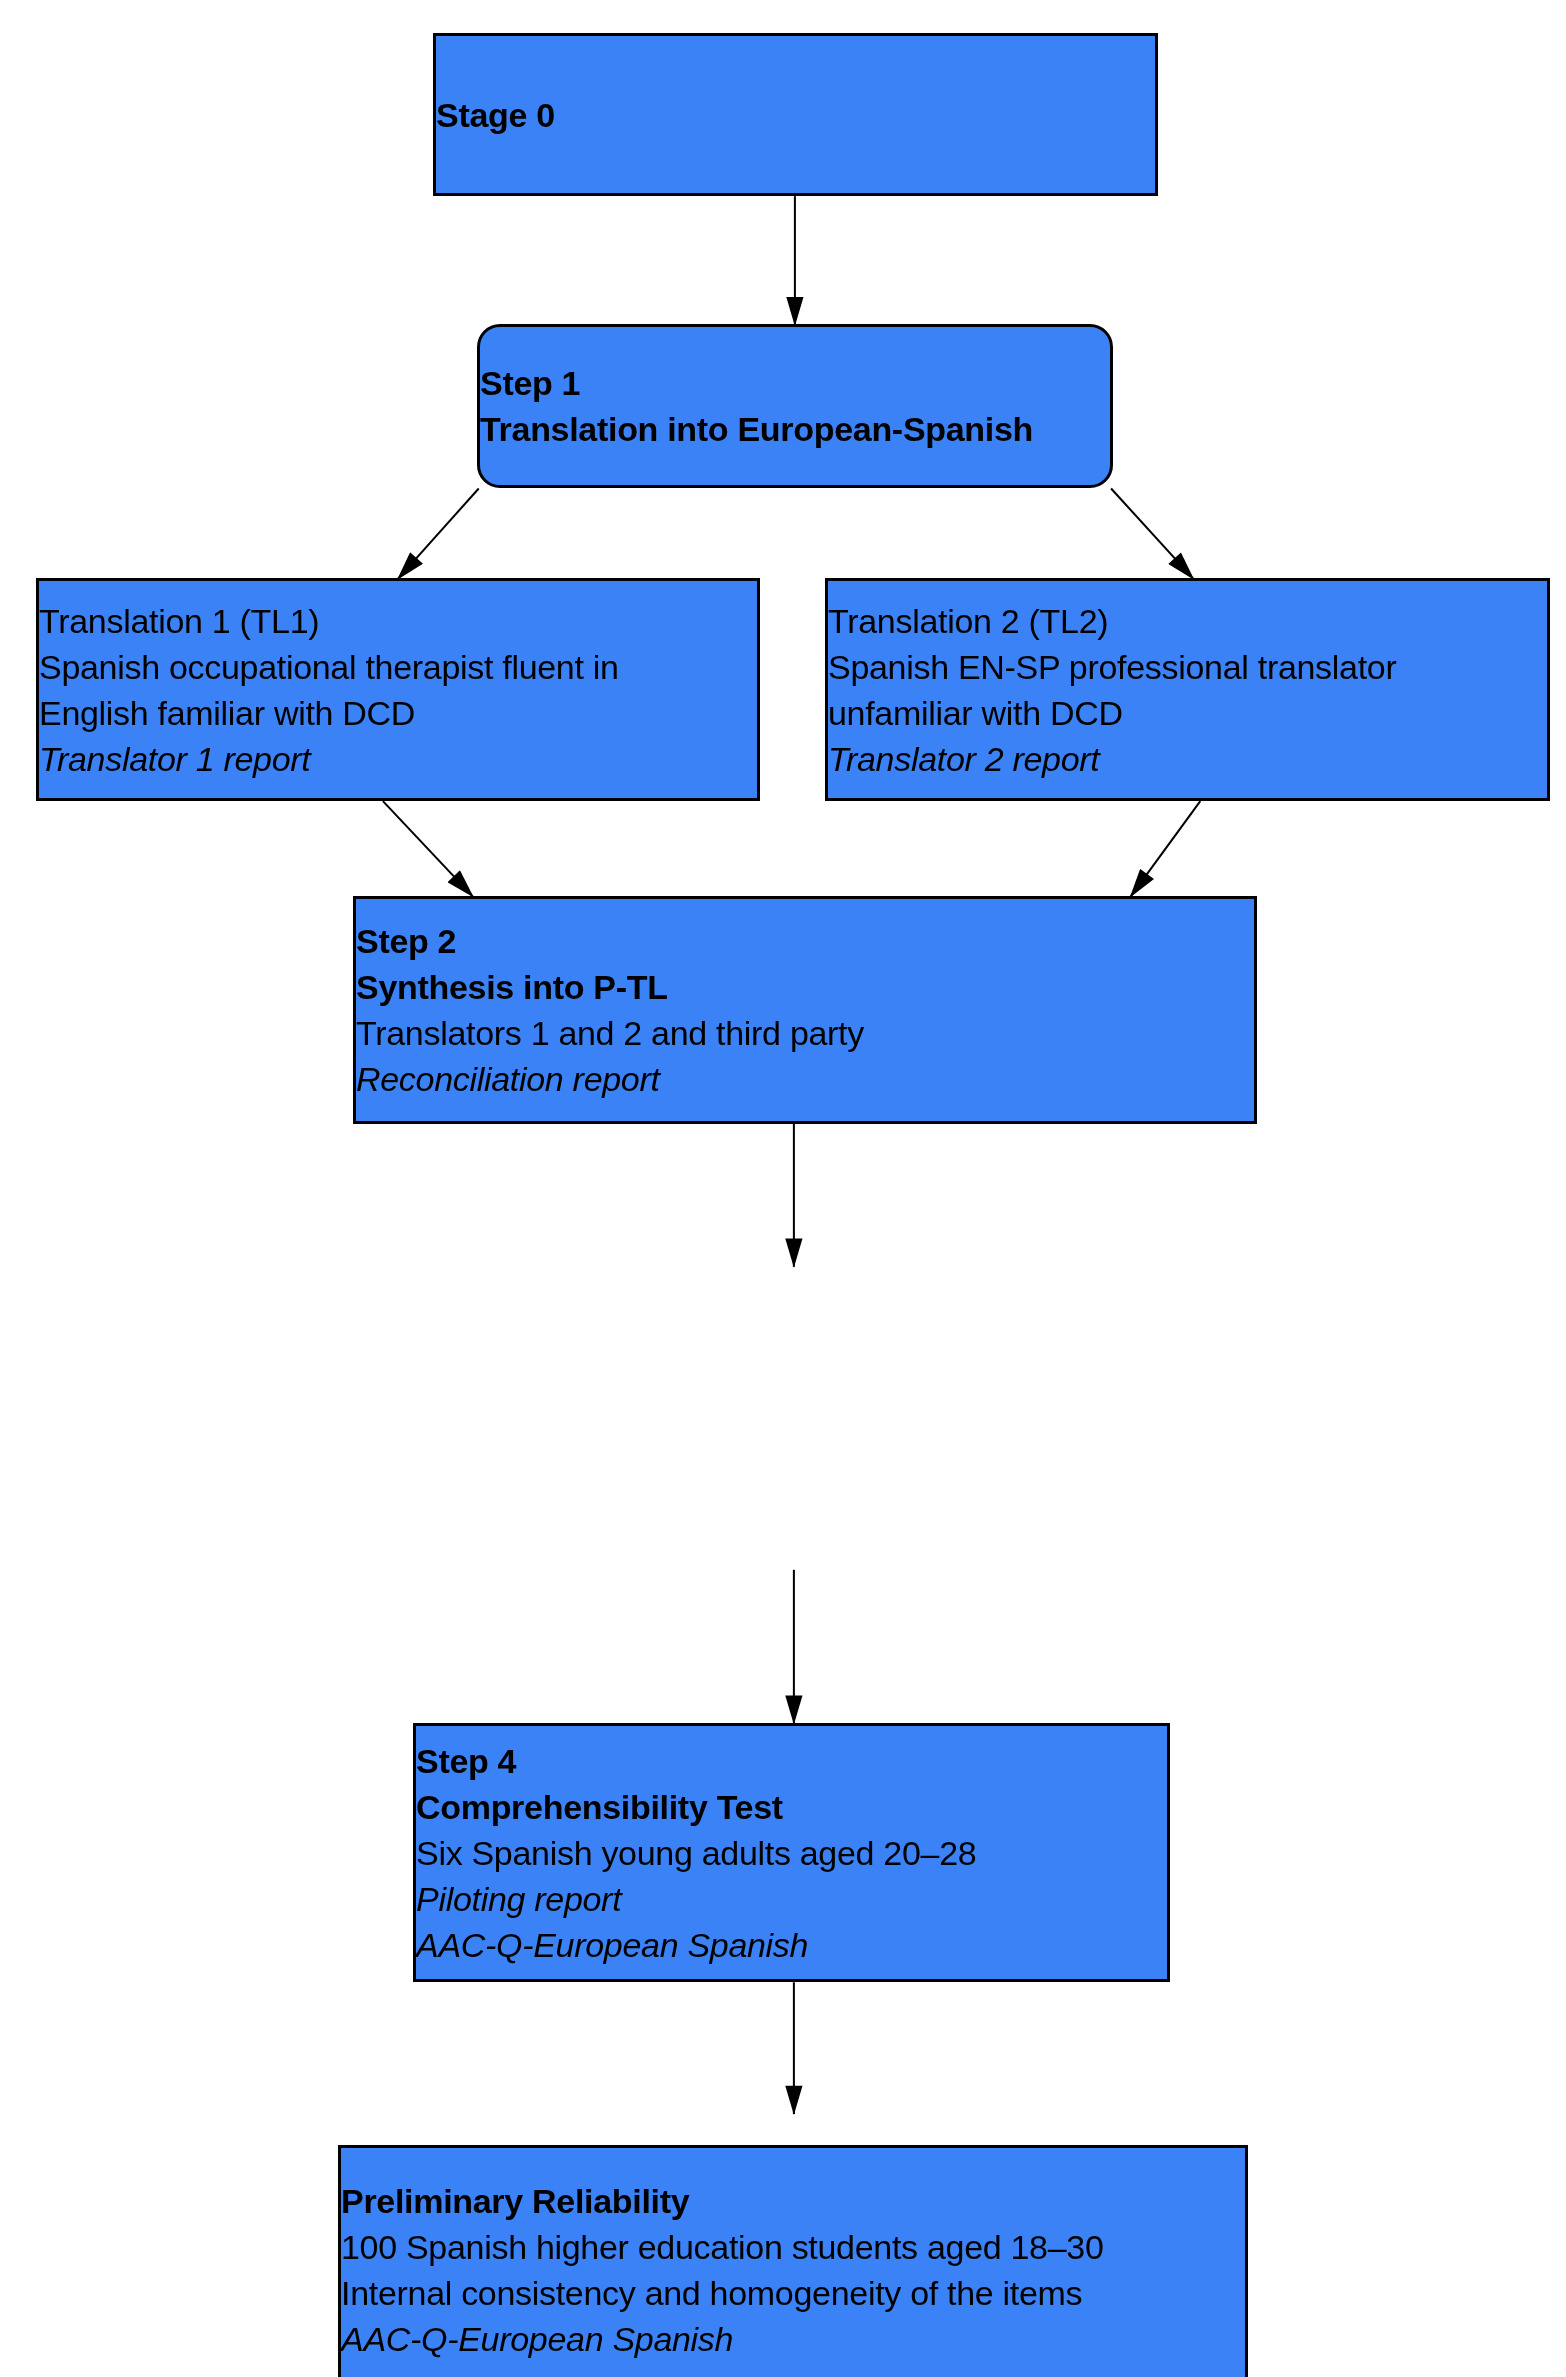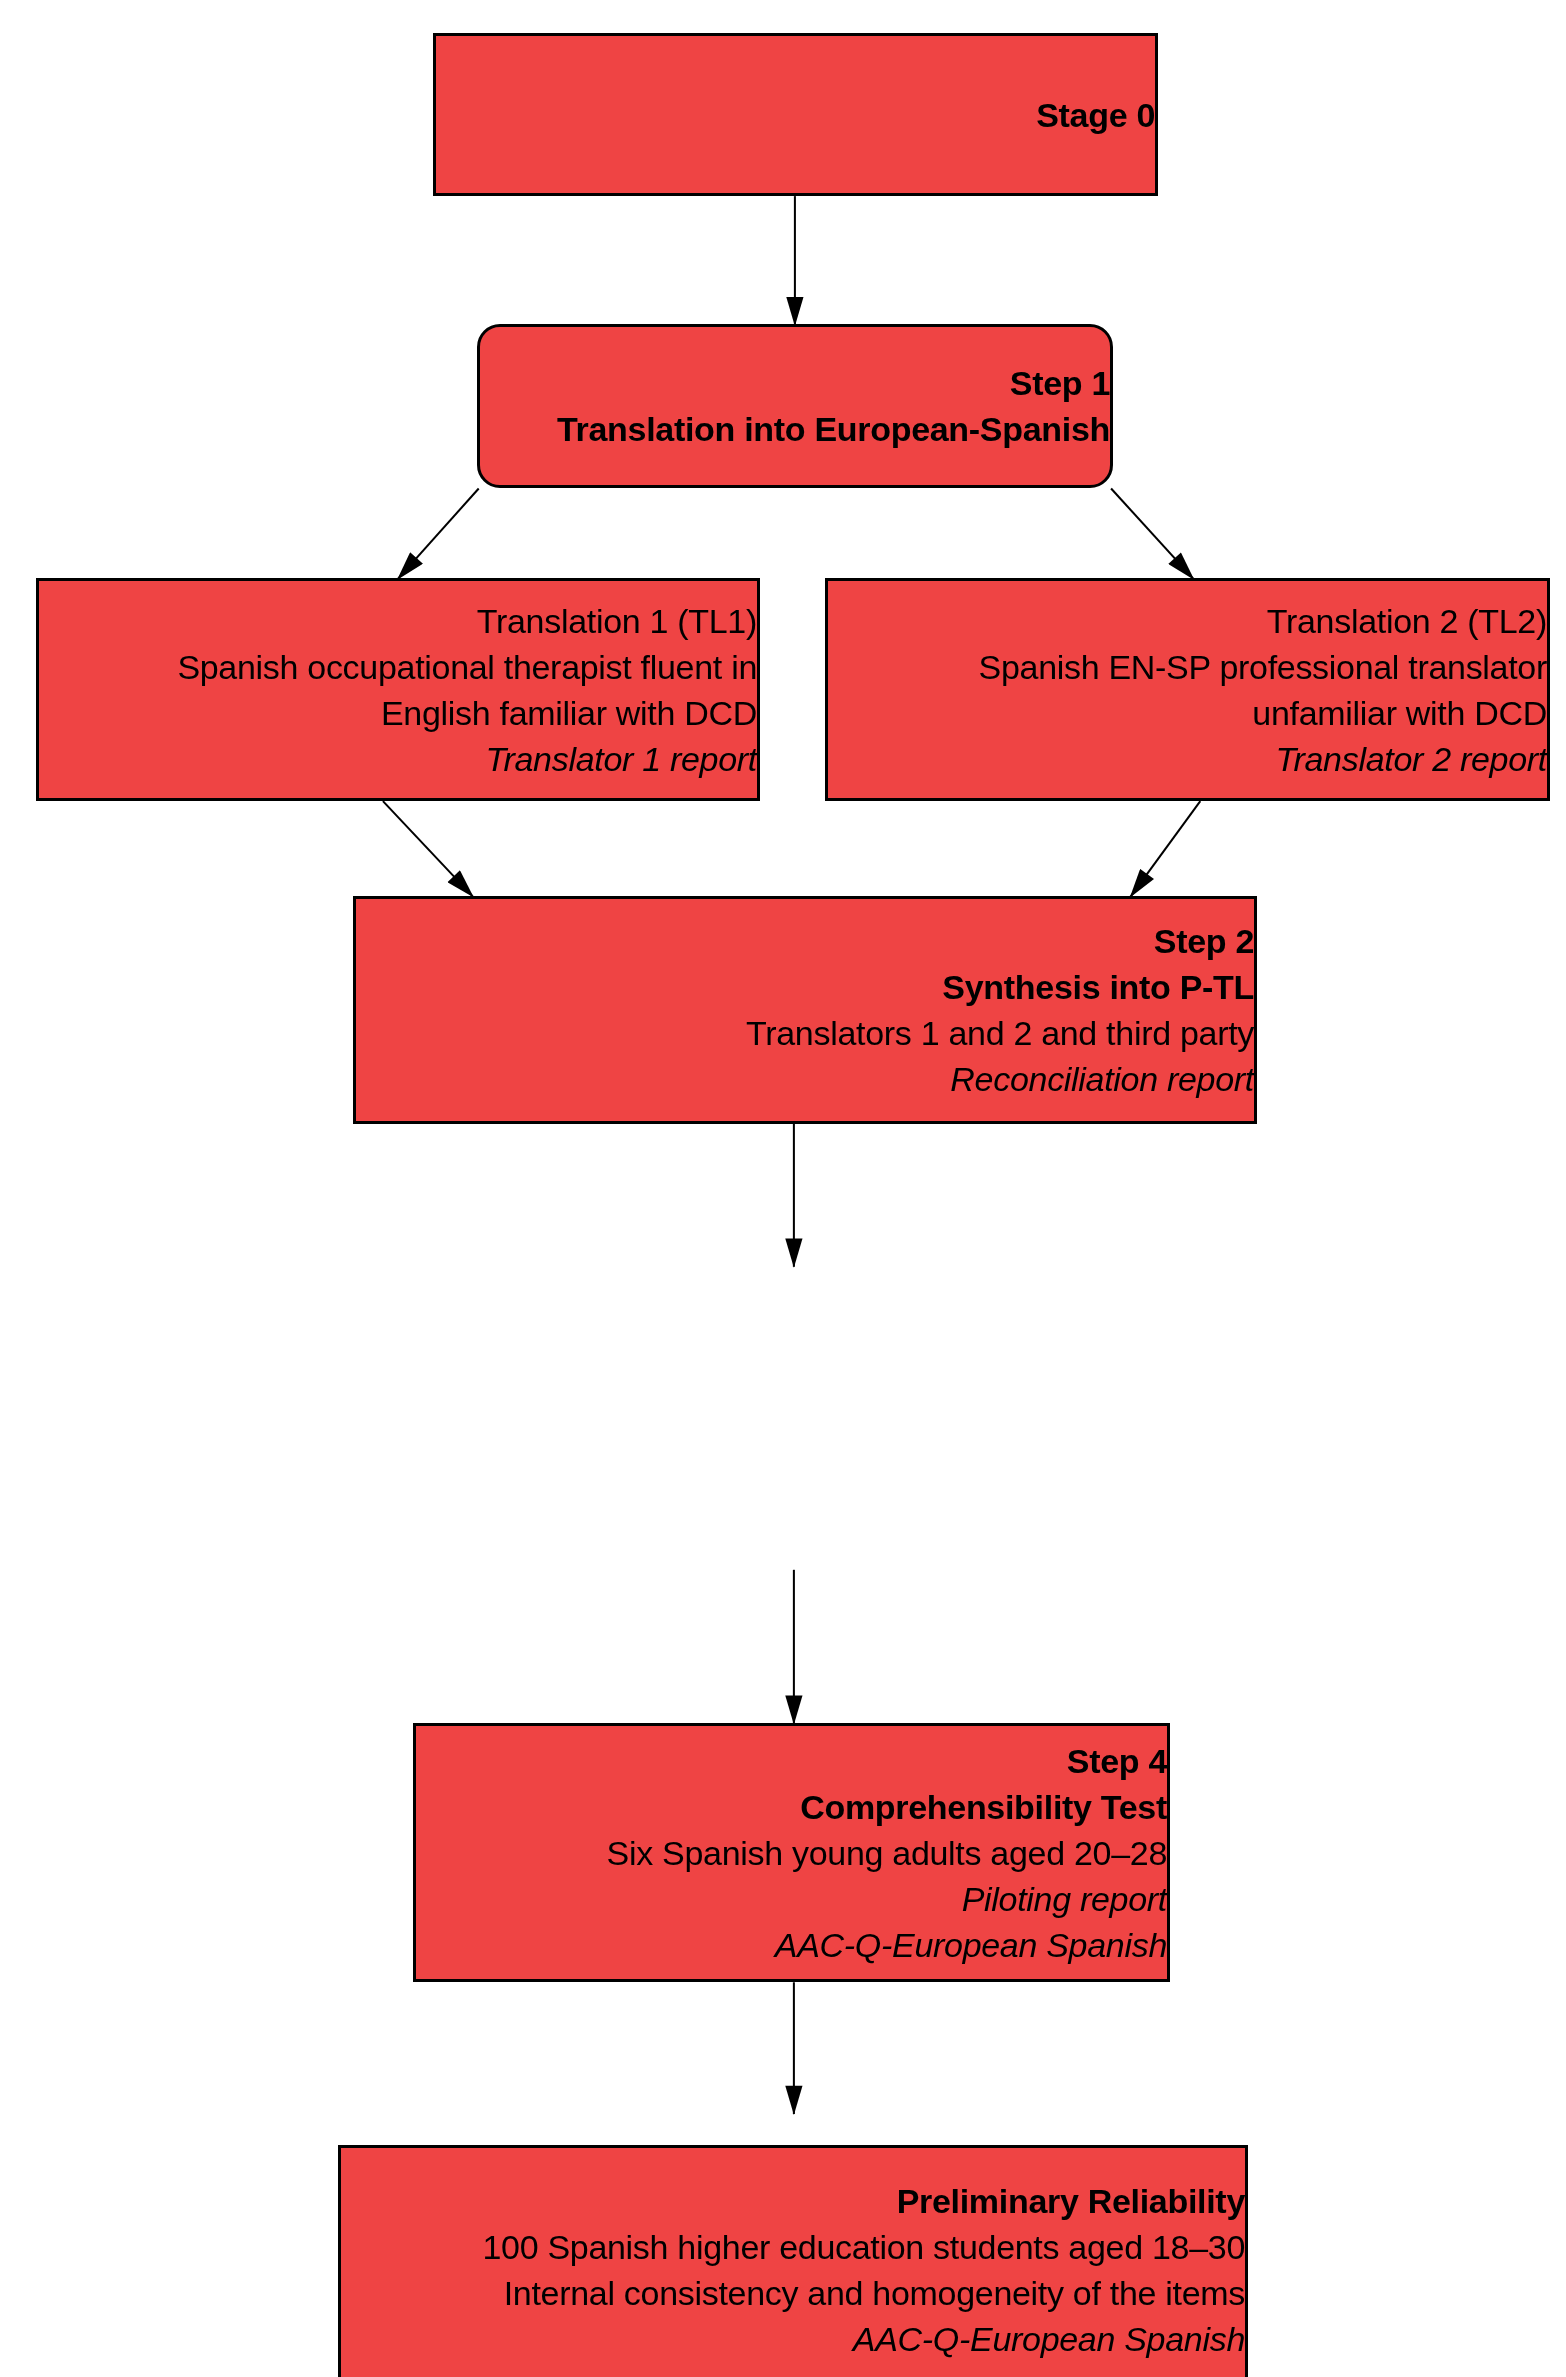--- a/index.html
+++ b/index.html
@@ -10,25 +10,25 @@
     background:#ffffff;
     font-family:"Liberation Sans", sans-serif;
     color:#000000;
     overflow:hidden;
   }
   #edges{position:absolute;left:0;top:0;width:1567px;height:2377px;}
   .node{
     position:absolute;
     box-sizing:border-box;
     border:3.5px solid #000000;
-    background:#ef4444;
+    background:#3b82f6;
     display:flex;
     flex-direction:column;
     justify-content:center;
-    align-items:flex-end;
+    align-items:flex-start;
     text-align:center;
   }
   .line{
     font-size:34px;
     line-height:46px;
     letter-spacing:-0.3px;
     white-space:nowrap;
     color:#000000;
   }
   .b{font-weight:bold;}

